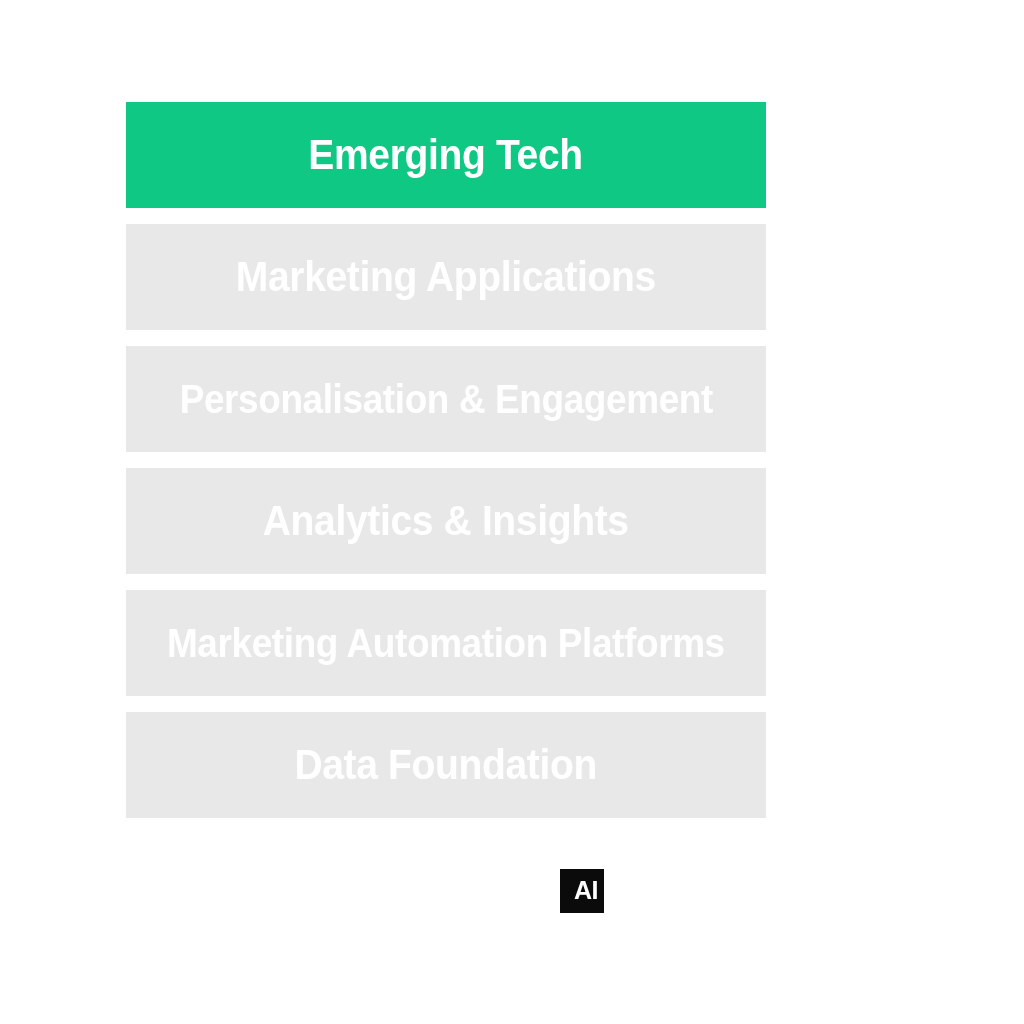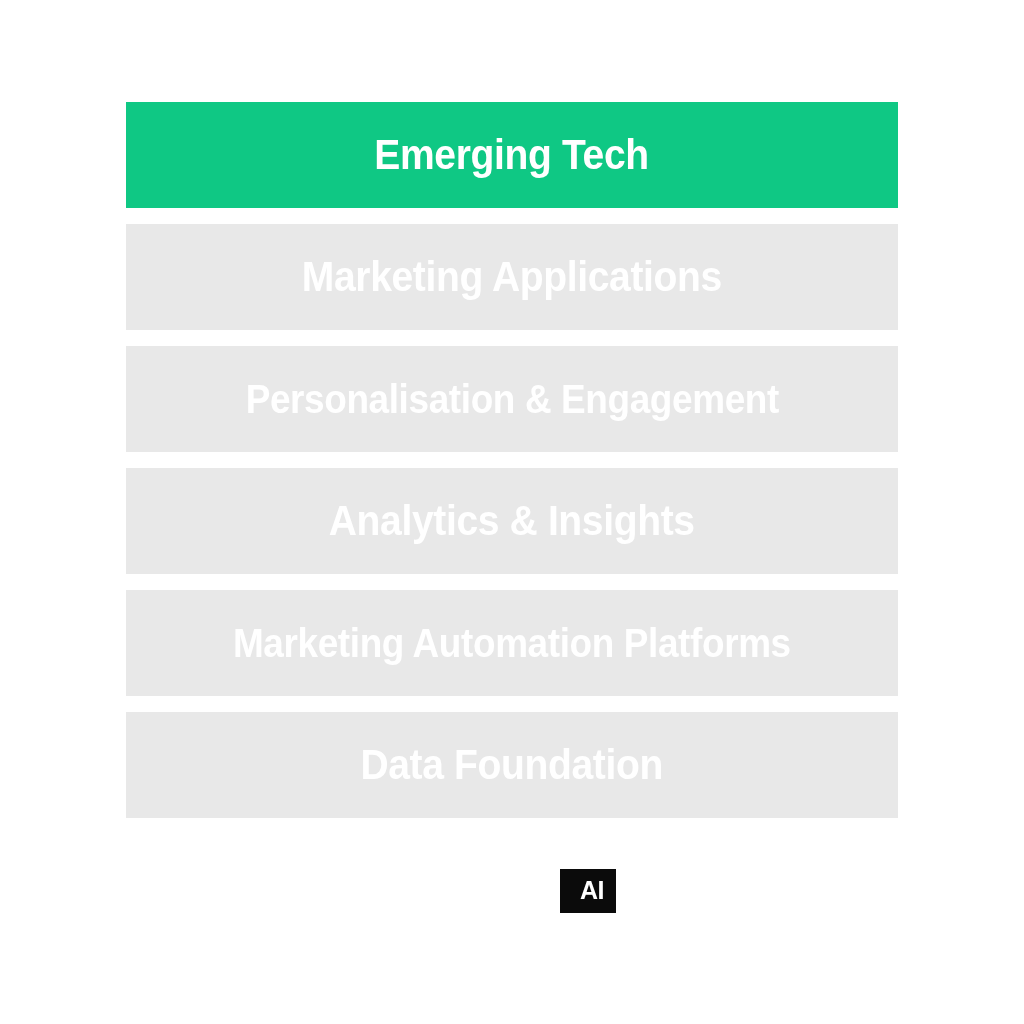--- a/index.html
+++ b/index.html
@@ -28,21 +28,21 @@
     position: absolute;
     left: 126px;
     top: 102px;
     width: 772px;
     display: flex;
     flex-direction: column;
     gap: 16px;
   }
 
   .layer-bar {
-    width: 772px;
+    width: 640px;
     height: 106px;
     display: flex;
     align-items: center;
     justify-content: center;
     box-sizing: border-box;
     overflow: hidden;
   }
 
   .layer-bar .layer-label {
     font-family: "Liberation Sans", sans-serif;
@@ -67,21 +67,21 @@
   #brand {
     position: absolute;
     left: 560px;
     top: 869px;
     display: flex;
     align-items: center;
     gap: 16px;
   }
 
   #brand-mark {
-    width: 56px;
+    width: 44px;
     height: 44px;
     background: #0b0b0b;
     display: flex;
     align-items: center;
     justify-content: center;
     box-sizing: border-box;
     flex: 0 0 auto;
     padding-left: 8px;
   }
 

